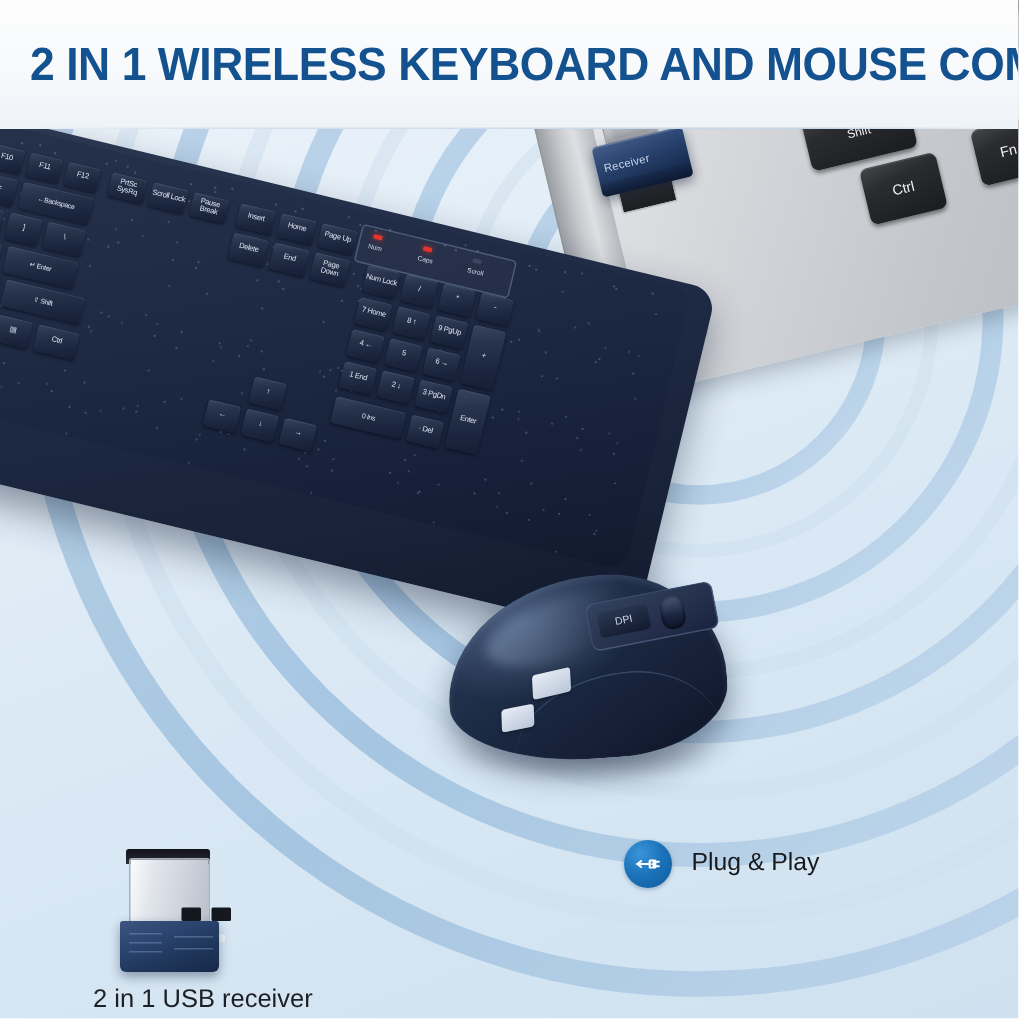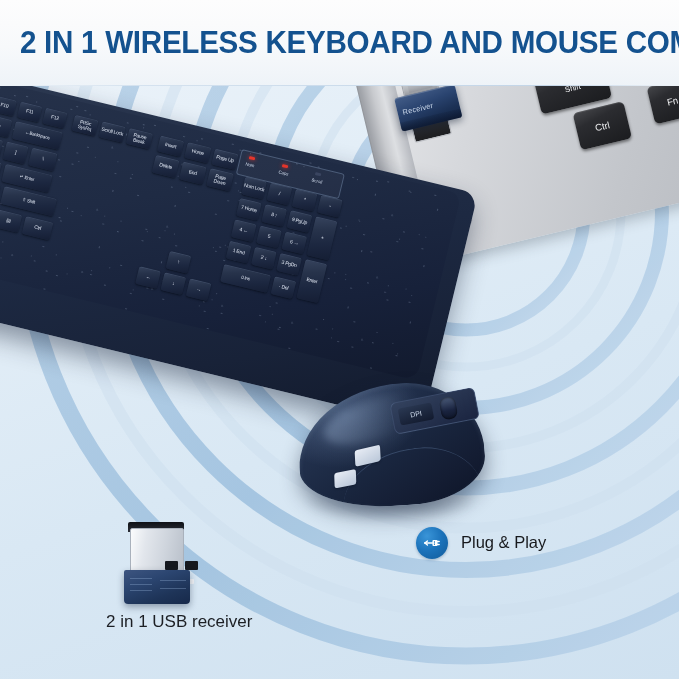--- a/index.html
+++ b/index.html
@@ -215,21 +215,21 @@
   }
   .mouse-side-btn{
     position:absolute;border-radius:2.5px;
     background:linear-gradient(160deg,#e8edf5,#b9c6d8);
     box-shadow:0 1px 2px rgba(10,18,34,.5);
   }
   .msb1{left:34px;top:84px;width:22px;height:15px;transform:rotate(-7deg) skewX(-9deg);}
   .msb2{left:56px;top:62px;width:26px;height:16px;transform:rotate(-9deg) skewX(-10deg);}
 
   
-  .receiver-wrap{position:absolute;left:62px;top:512px;width:110px;height:95px;z-index:16;margin-left:44px;}
+  .receiver-wrap{position:absolute;left:62px;top:556px;width:110px;height:95px;z-index:16;}
   .rcv-metal{
     position:absolute;left:24px;top:16px;width:52px;height:48px;border-radius:2px;
     background:linear-gradient(100deg,#fbfcfd 0%,#e2e6ec 28%,#cfd5dd 62%,#b8bfc9 100%);
     border:1px solid #a9b1bc;
   }
   .rcv-top{
     position:absolute;left:22px;top:10px;width:56px;height:10px;border-radius:2px 2px 0 0;
     background:linear-gradient(180deg,#0f1116,#2a2e36);
   }
   .rcv-hole{position:absolute;background:#15181e;border-radius:1px;}
@@ -243,21 +243,21 @@
     background:linear-gradient(160deg,#3d5580 0%,#2b4570 34%,#1e3458 70%,#17294a 100%);
     box-shadow:0 3px 7px rgba(25,40,66,.4);
   }
   .rcv-line{position:absolute;background:rgba(150,178,214,.35);height:1px;}
   .receiver-caption{
     position:absolute;left:0;top:100px;width:200px;text-align:left;
     font-size:17px;color:#1c1f24;white-space:nowrap;
   }
 
   
-  .features{position:absolute;left:416px;top:520px;width:260px;z-index:18;}
+  .features{position:absolute;left:416px;top:553px;width:260px;z-index:18;}
   .feature-row{display:flex;align-items:center;height:45px;}
   .f-icon{
     width:32px;height:32px;border-radius:50%;flex:0 0 32px;
     background:radial-gradient(circle at 34% 28%,#3a95d8 0%,#1b72ba 48%,#115a99 100%);
     display:flex;align-items:center;justify-content:center;
     box-shadow:0 1px 3px rgba(20,60,100,.32);
   }
   .f-label{margin-left:13px;font-size:16.5px;color:#17191d;white-space:nowrap;}
 </style>
 </head>

